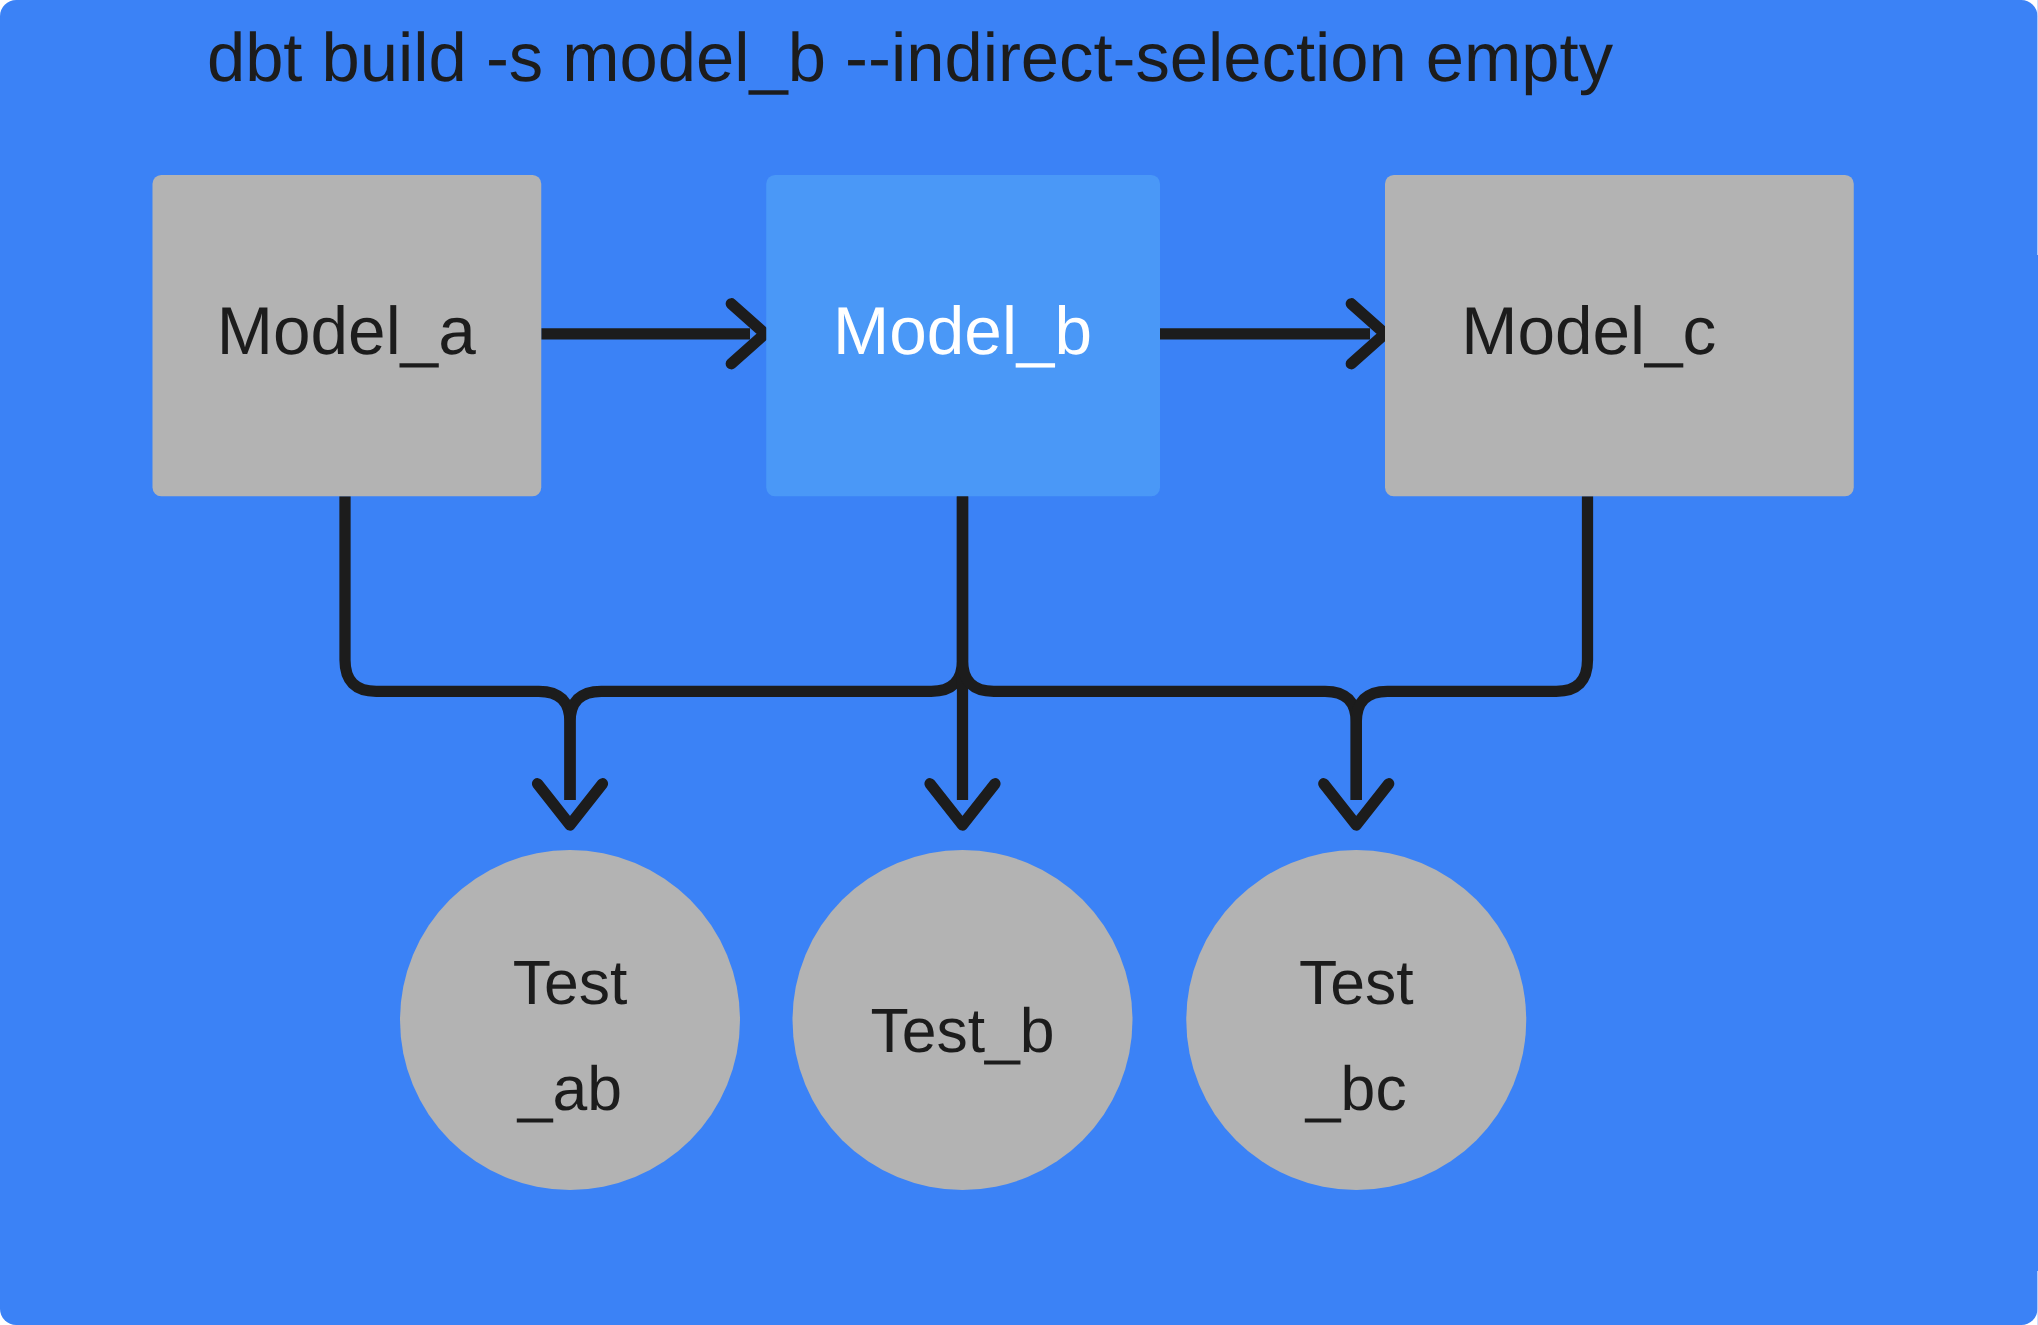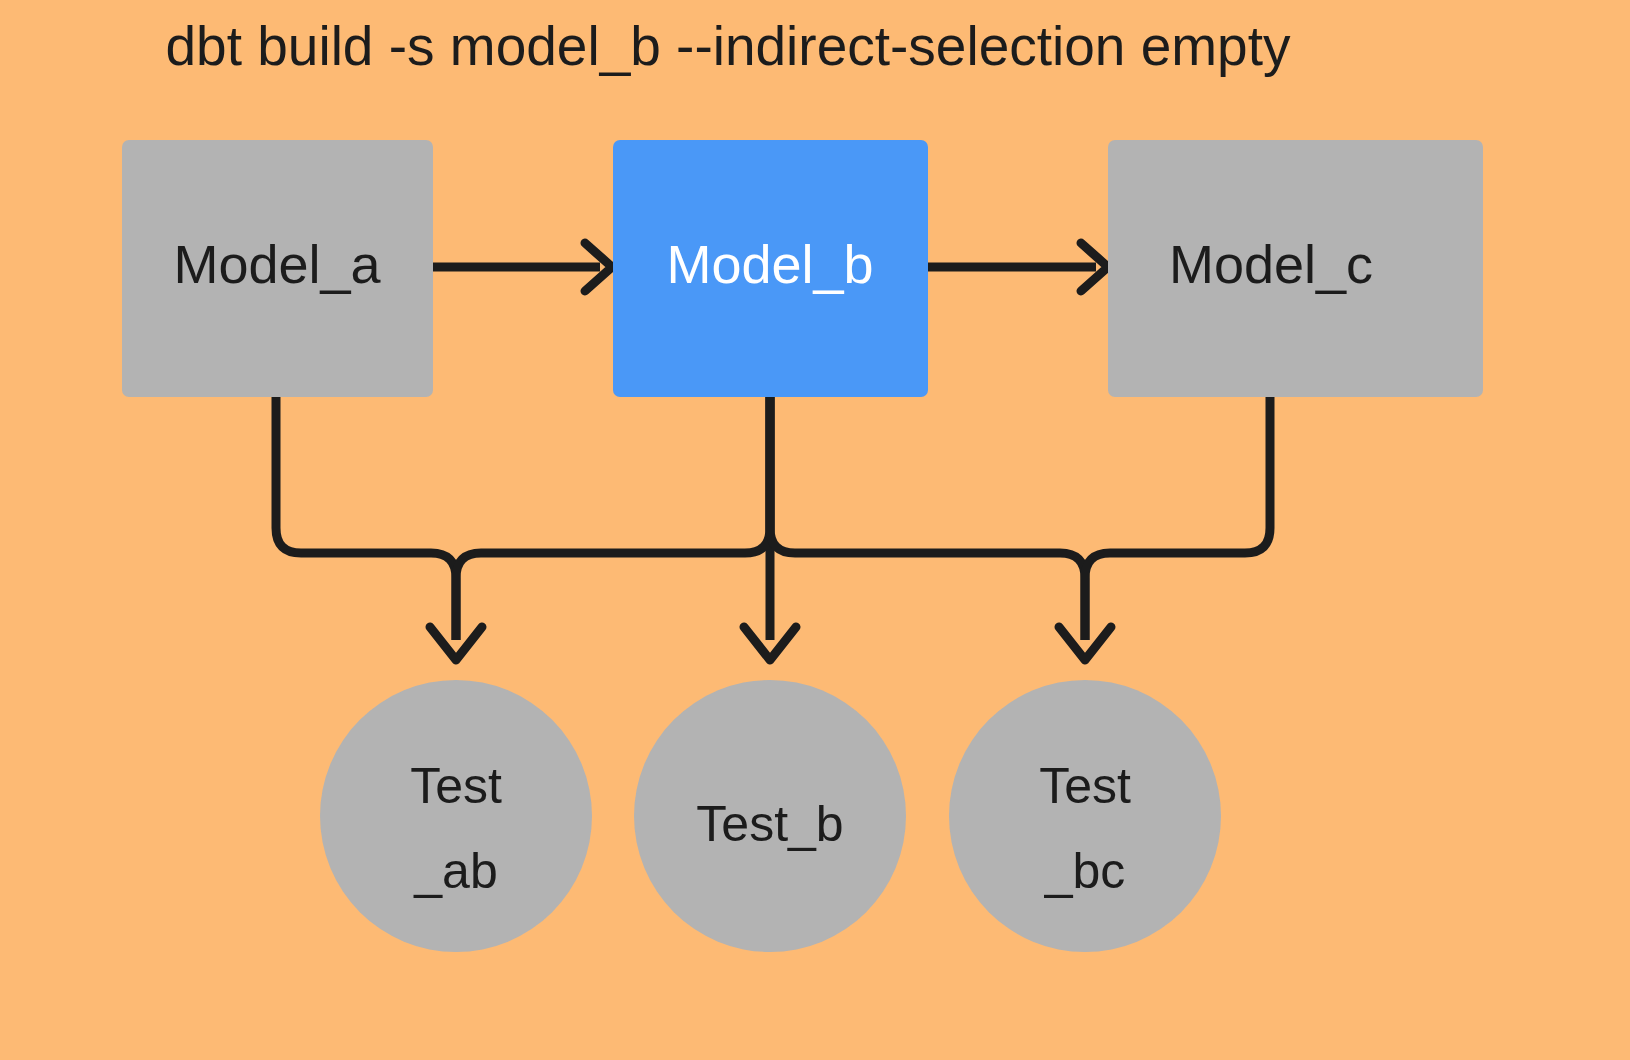--- a/index.html
+++ b/index.html
@@ -10,21 +10,22 @@
   body {
     width: 1630px;
     height: 1060px;
     overflow: hidden;
     font-family: "Liberation Sans", sans-serif;
   }
   #diagram-root {
     position: relative;
     width: 1630px;
     height: 1060px;
-    background: #fdba74;
+    background: #3b82f6;
+    border-radius: 13px;
   }
   #diagram-svg {
     position: absolute;
     top: 0;
     left: 0;
     width: 1630px;
     height: 1060px;
     display: block;
   }
   .node-label {

